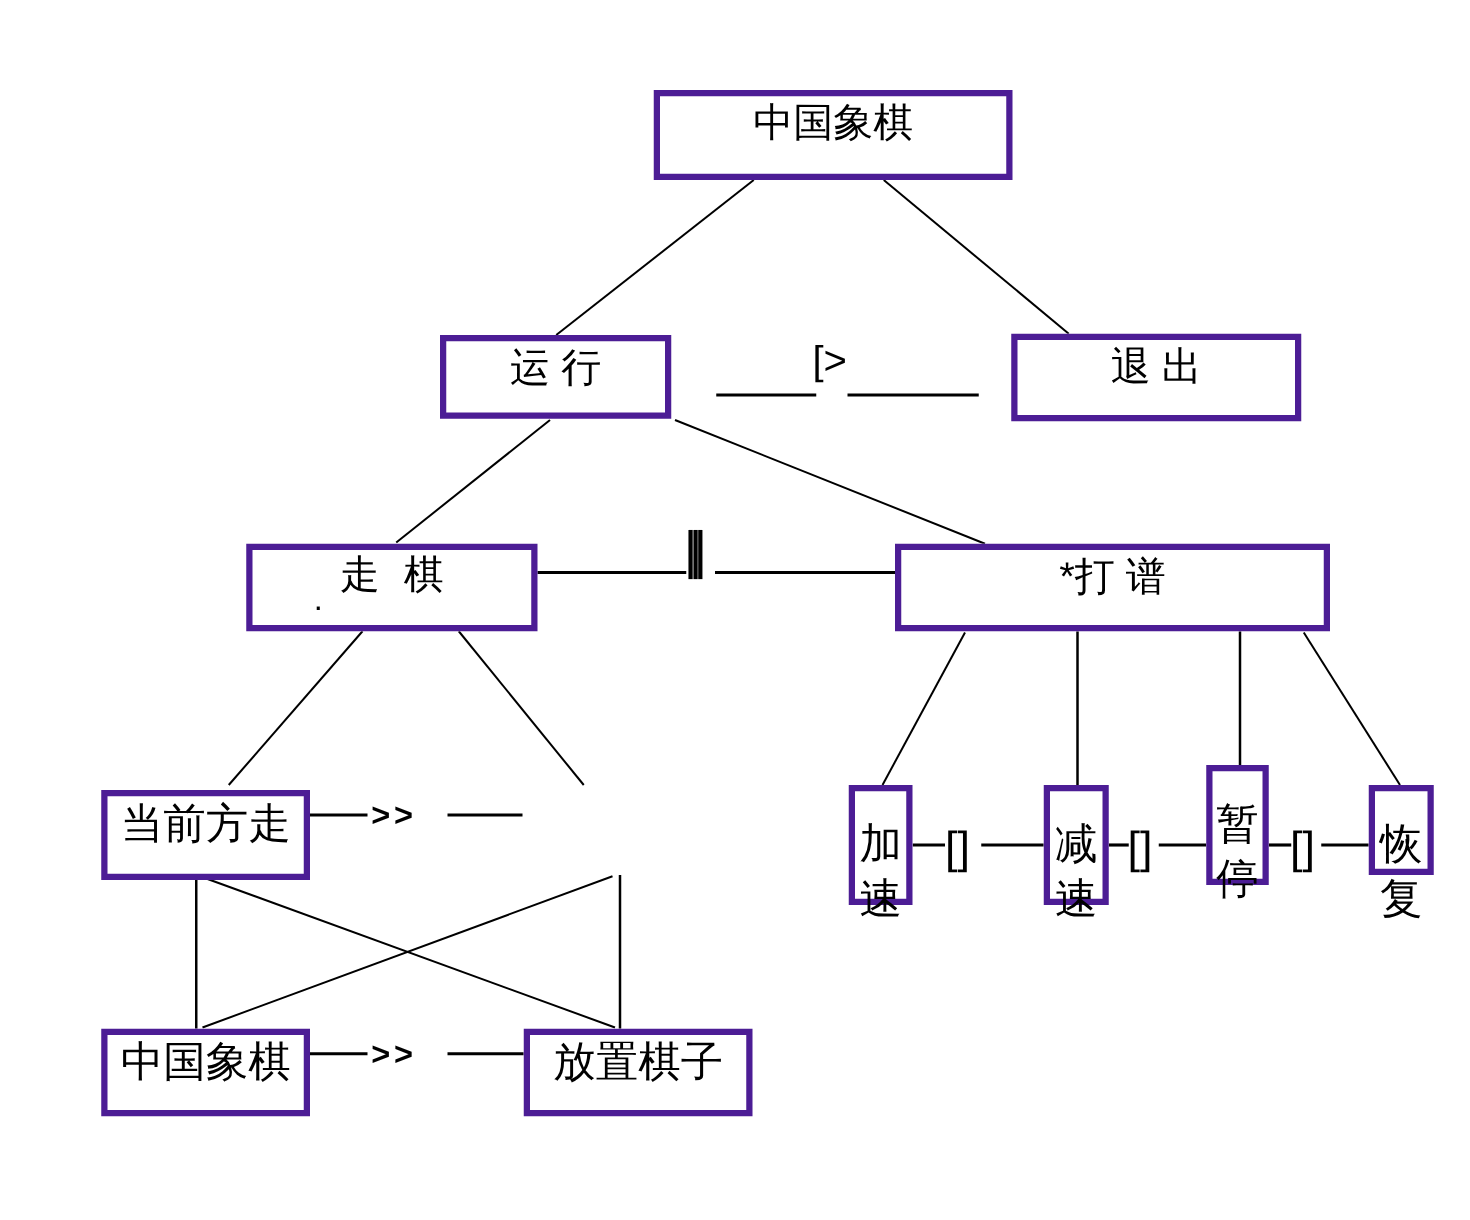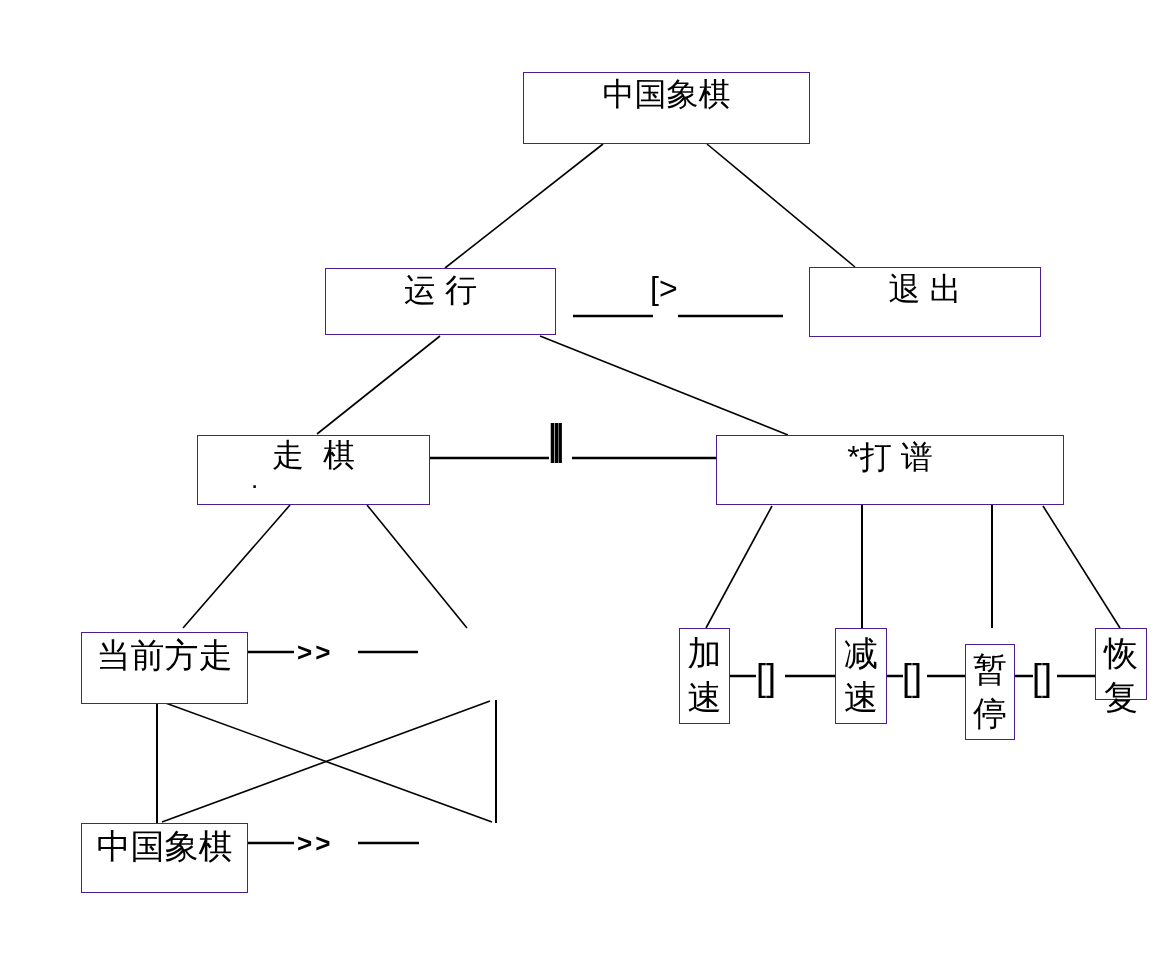--- a/index.html
+++ b/index.html
@@ -8,33 +8,33 @@
     width:1176px;height:976px;
     background:#ffffff;
     font-family:"Liberation Sans","DejaVu Sans",sans-serif;
     color:#000000;
     overflow:hidden;
   }
   .wires{position:absolute;left:0;top:0;width:1176px;height:976px;}
   .box{
     position:absolute;
     box-sizing:border-box;
-    border:1px solid #4c1d95;
+    border:5px solid #4c1d95;
     background:#ffffff;
     text-align:center;
     font-size:32px;
     line-height:1.1;
     padding-top:4px;
     white-space:pre;
   }
   .box.small{font-size:34px;}
   .vbox{
     font-size:34px;
     line-height:44px;
-    padding-top:2px;
+    padding-top:20px;
     white-space:normal;
     word-break:break-all;
   }
   .clabel{
     position:absolute;
     line-height:1;
     white-space:pre;
   }
   .lbl-gt{font-size:32px;}
   .lbl-bars{font-size:42px;letter-spacing:-7px;}
@@ -83,39 +83,40 @@
     <line x1="730" y1="676" x2="756" y2="676" stroke="#000" stroke-width="2.5"></line>
     <line x1="785" y1="676" x2="835" y2="676" stroke="#000" stroke-width="2.5"></line>
     <line x1="887" y1="676" x2="903" y2="676" stroke="#000" stroke-width="2.5"></line>
     <line x1="927" y1="676" x2="965" y2="676" stroke="#000" stroke-width="2.5"></line>
     <line x1="1015" y1="676" x2="1033" y2="676" stroke="#000" stroke-width="2.5"></line>
     <line x1="1057" y1="676" x2="1095" y2="676" stroke="#000" stroke-width="2.5"></line>
   </svg>
 
   <div class="box" style="left:523px;top:72px;width:287px;height:72px;">中国象棋</div>
 
-  <div class="box" style="left:325px;top:268px;width:231px;height:67px;">运 行</div>
+  <div class="box" style="left:352px;top:268px;width:185px;height:67px;">运 行</div>
 
   <div class="box" style="left:783px;top:267px;width:232px;height:70px;margin-left:26px;">退 出</div>
 
   <div class="box" style="left:197px;top:435px;width:233px;height:70px;font-family:Liberation Mono, monospace;">走 棋</div>
 
   <div class="box" style="left:716px;top:435px;width:348px;height:70px;">*打 谱</div>
 
   <div class="box small" style="left:81px;top:632px;width:167px;height:72px;">当前方走</div>
 
 
   <div class="box small" style="left:81px;top:823px;width:167px;height:70px;">中国象棋</div>
 
+  <div class="box small" style="left:419px;top:823px;width:183px;height:70px;">放置棋子</div>
 
   <div class="box vbox" style="left:679px;top:628px;width:51px;height:96px;">加速</div>
 
   <div class="box vbox" style="left:835px;top:628px;width:52px;height:96px;text-align:center;">减速</div>
 
-  <div class="box vbox" style="left:965px;top:644px;width:50px;height:96px;">暂停</div>
+  <div class="box vbox" style="left:965px;top:612px;width:50px;height:96px;">暂停</div>
 
   <div class="box vbox" style="left:1095px;top:628px;width:52px;height:72px;">恢复</div>
 
   <span class="clabel lbl-gt" style="left:650px;top:272px;">[&gt;</span>
 
   <span class="clabel lbl-bars" style="left:547px;top:419px;">|||</span>
 
   <span class="clabel lbl-gtgt" style="left:297px;top:639px;">&gt;&gt;</span>
 
   <span class="clabel lbl-gtgt" style="left:297px;top:830px;">&gt;&gt;</span>

